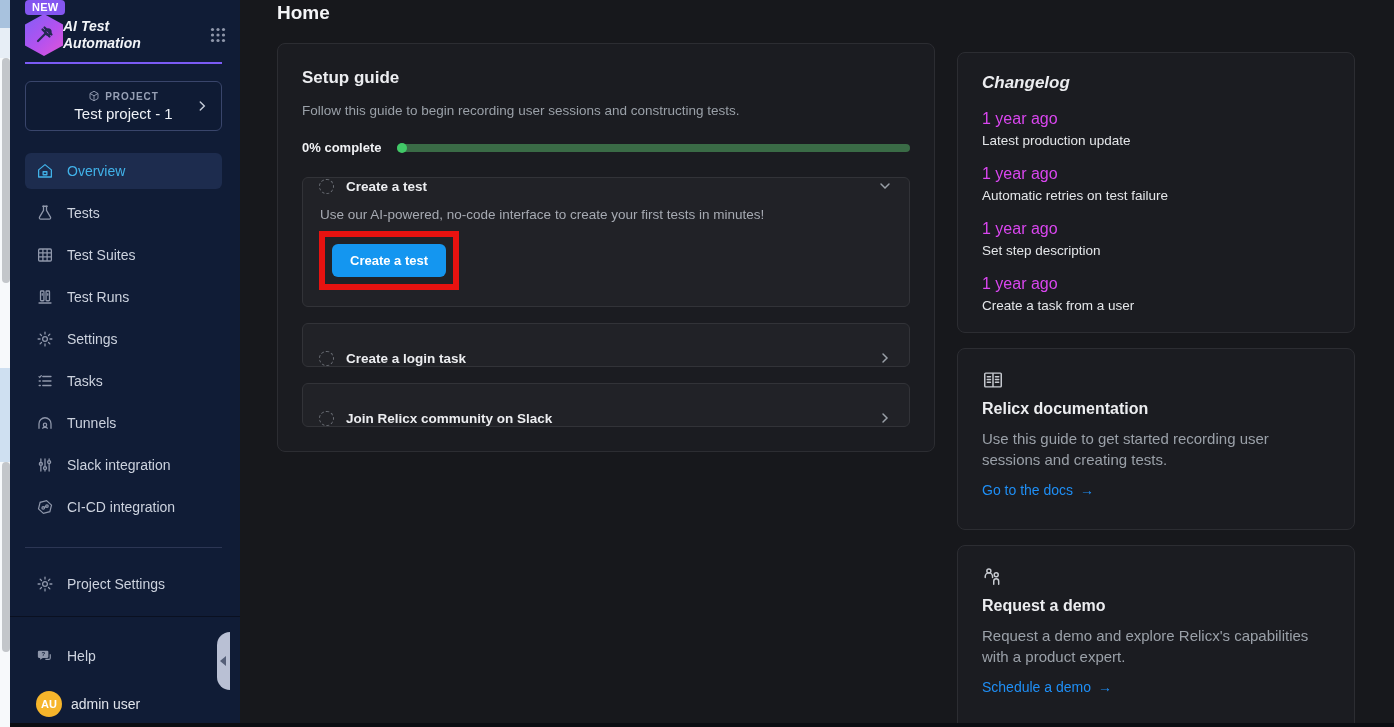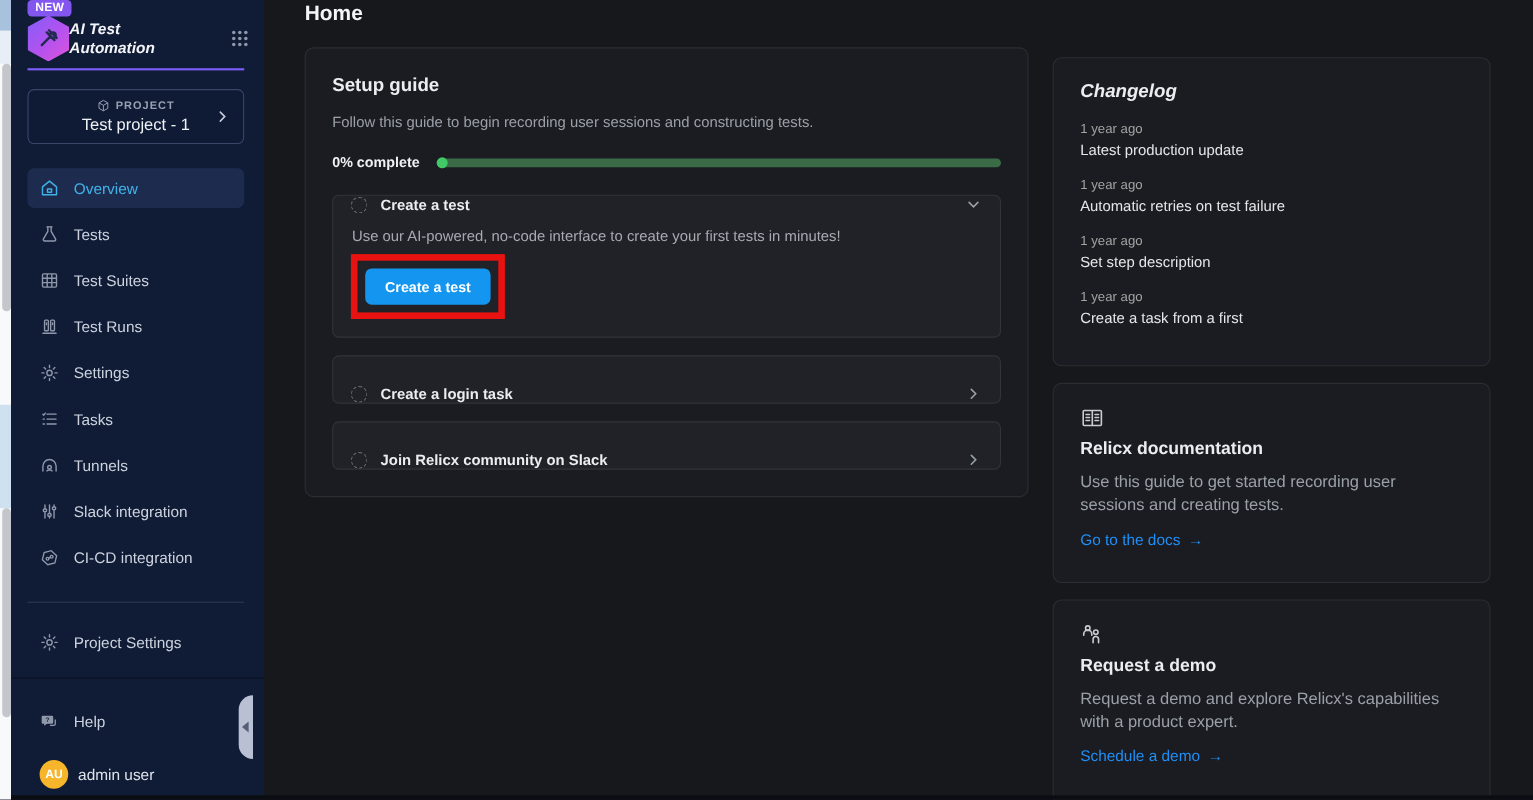--- a/index.html
+++ b/index.html
@@ -76,21 +76,21 @@
   .annotation-box { display:inline-block; margin-top:9px; border:6px solid #e81210; padding:7px; }
   .btn-primary { background:#1496f0; color:#fff; border:none; border-radius:6px;
     font-family:inherit; font-size:13px; font-weight:700; padding:9px 18px; cursor:pointer; }
   .step-collapsed { margin-top:16px; height:44px; display:flex; align-items:flex-end; gap:12px;
     padding:0 16px; cursor:pointer; }
   
   .aside-card { position:absolute; left:717px; width:398px; padding:20px 24px; }
   .changelog-card { top:52px; height:281px; }
   .aside-title { font-size:17px; font-weight:700; color:#eceDF0;font-style:italic; }
   .cl-entry { margin-top:17px; }
-  .cl-time { font-size:12px; color:#a3a3a3; }
+  .cl-time { font-size:16px; color:#d946ef; }
   .cl-text { font-size:13.5px; color:#e4e6e9; margin-top:5px; }
   .docs-card { top:348px; height:182px; }
   .demo-card { top:545px; height:195px; }
   .aside-icon { color:#c9ccd2; display:inline-flex; margin-bottom:9px; }
   .aside-card h3 { font-size:16px; font-weight:700; color:#eceDF0; }
   .aside-desc { font-size:15px; line-height:21px; color:#9aa0a8; margin-top:10px; }
   .aside-link { display:inline-flex; align-items:center; gap:7px; margin-top:12px;
     color:#1f8ff6; font-size:14px; font-weight:500; text-decoration:none; cursor:pointer; }
   .bottom-strip { position:absolute; left:10px; right:0; bottom:0; height:4px; background:#0b0d12; z-index:7; }
   svg { display:block; }
@@ -345,21 +345,21 @@
     <div class="cl-entry">
       <div class="cl-time">1 year ago</div>
       <div class="cl-text">Automatic retries on test failure</div>
     </div>
     <div class="cl-entry">
       <div class="cl-time">1 year ago</div>
       <div class="cl-text">Set step description</div>
     </div>
     <div class="cl-entry">
       <div class="cl-time">1 year ago</div>
-      <div class="cl-text">Create a task from a first</div>
+      <div class="cl-text">Create a task from a user</div>
     </div>
   </div>
 
   <div class="card aside-card docs-card">
     <span class="aside-icon">
       <svg width="22" height="22" viewBox="0 0 24 24" stroke="currentColor" stroke-width="1.6" fill="none" stroke-linejoin="round">
         <rect x="3" y="4.5" width="18" height="15" rx="1"></rect>
           <path d="M12 4.5 V19.5"></path>
         <path d="M5.8 8.5 h3.5 M5.8 11.5 h3.5 M5.8 14.5 h3.5 M14.7 8.5 h3.5 M14.7 11.5 h3.5 M14.7 14.5 h3.5" stroke-linecap="round"></path>
       </svg>

